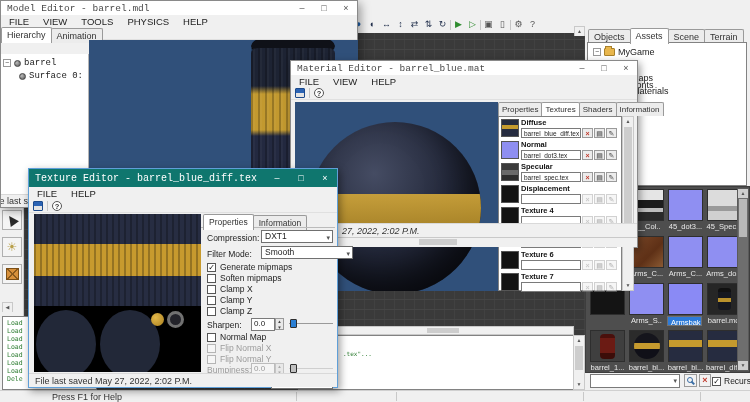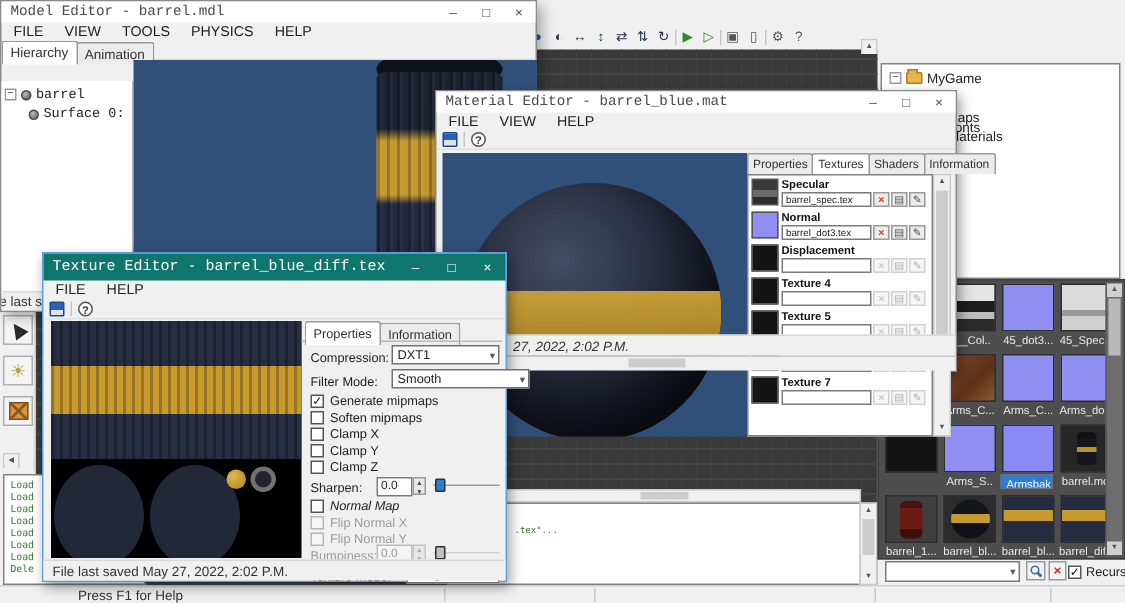--- a/index.html
+++ b/index.html
@@ -247,20 +247,26 @@
   </div>
 
   <div class="abs statusrow" id="status-main">
     <span style="position:absolute;left:16px;top:1px;margin-left:36px;">Press F1 for Help</span>
   </div>
   <div class="statdiv" style="left:296px;"></div>
   <div class="statdiv" style="left:396px;"></div>
   <div class="statdiv" style="left:583px;"></div>
   <div class="statdiv" style="left:700px;"></div>
 
+  <div class="tabs" style="left:588px;top:28px;">
+    <div class="tab">Objects</div>
+    <div class="tab act">Assets</div>
+    <div class="tab">Scene</div>
+    <div class="tab">Terrain</div>
+  </div>
 
   <div class="abs" id="rtree">
     <div class="trow" style="left:5px;top:3px;">
       <span class="expbox">−</span>
       <span class="folder"></span>
       <span>MyGame</span>
     </div>
     <div class="trow" style="left:29px;top:16px;margin-top:20px;">
       <span class="folder"></span>
       <span>Fonts</span>
@@ -430,37 +436,49 @@
       </div>
     </div>
     <div class="tabs small" style="left:207px;top:41px;">
       <div class="tab">Properties</div>
       <div class="tab act">Textures</div>
       <div class="tab">Shaders</div>
       <div class="tab">Information</div>
     </div>
     <div class="abs" id="mat-slots">
       <div class="slot">
-        <div class="sthumb t-spec" style="background:linear-gradient(180deg,#3a3a3a 0 40%,#6a6a6a 40% 70%,#2e2e2e 70% 100%);"></div>
-        <div class="scol">
-          <div class="slabel">Specular</div>
-          <div class="srow">
-            <div class="sinput">barrel_spec.tex</div>
+        <div class="sthumb t-stripes"></div>
+        <div class="scol">
+          <div class="slabel">Diffuse</div>
+          <div class="srow">
+            <div class="sinput">barrel_blue_diff.tex</div>
             <span class="sbtn del">×</span>
             <span class="sbtn">▤</span>
             <span class="sbtn">✎</span>
           </div>
         </div>
       </div>
       <div class="slot">
         <div class="sthumb t-norm"></div>
         <div class="scol">
           <div class="slabel">Normal</div>
           <div class="srow">
             <div class="sinput">barrel_dot3.tex</div>
+            <span class="sbtn del">×</span>
+            <span class="sbtn">▤</span>
+            <span class="sbtn">✎</span>
+          </div>
+        </div>
+      </div>
+      <div class="slot">
+        <div class="sthumb t-spec" style="background:linear-gradient(180deg,#3a3a3a 0 40%,#6a6a6a 40% 70%,#2e2e2e 70% 100%);"></div>
+        <div class="scol">
+          <div class="slabel">Specular</div>
+          <div class="srow">
+            <div class="sinput">barrel_spec.tex</div>
             <span class="sbtn del">×</span>
             <span class="sbtn">▤</span>
             <span class="sbtn">✎</span>
           </div>
         </div>
       </div>
       <div class="slot off">
         <div class="sthumb t-dark"></div>
         <div class="scol">
           <div class="slabel">Displacement</div>
@@ -601,21 +619,21 @@
     </div>
 
     <span class="flabel" style="left:178px;top:151px;">Sharpen:</span>
     <div class="numin" style="left:222px;top:149px;width:24px;height:13px;">0.0</div>
     <div class="spin" style="left:246px;top:149px;">▲<br>▼</div>
     <div class="slider" style="left:260px;top:150px;width:44px;">
       <div class="track"></div>
       <div class="thumb"></div>
     </div>
 
-    <div class="cbrow" style="left:178px;top:163px;font-style:italic;">
+    <div class="cbrow" style="left:178px;top:163px;">
       <span class="cbx"></span>
       <span>Normal Map</span>
     </div>
     <div class="cbrow dis" style="left:178px;top:174px;">
       <span class="cbx dis"></span>
       <span>Flip Normal X</span>
     </div>
     <div class="cbrow dis" style="left:178px;top:185px;">
       <span class="cbx dis"></span>
       <span>Flip Normal Y</span>

